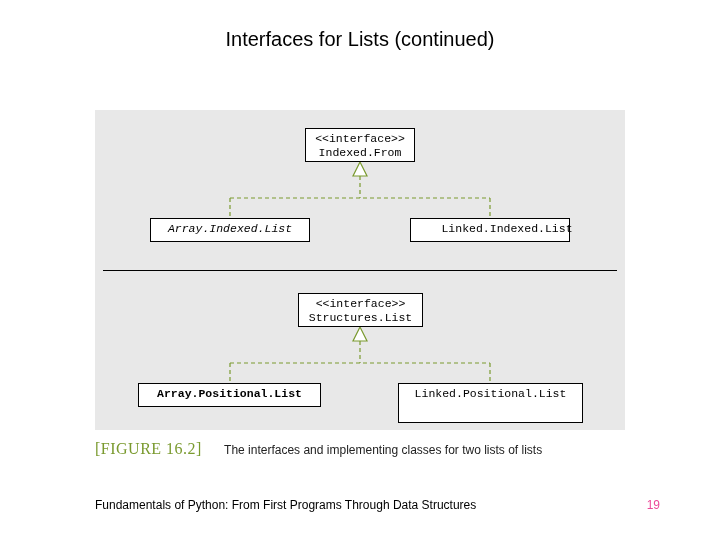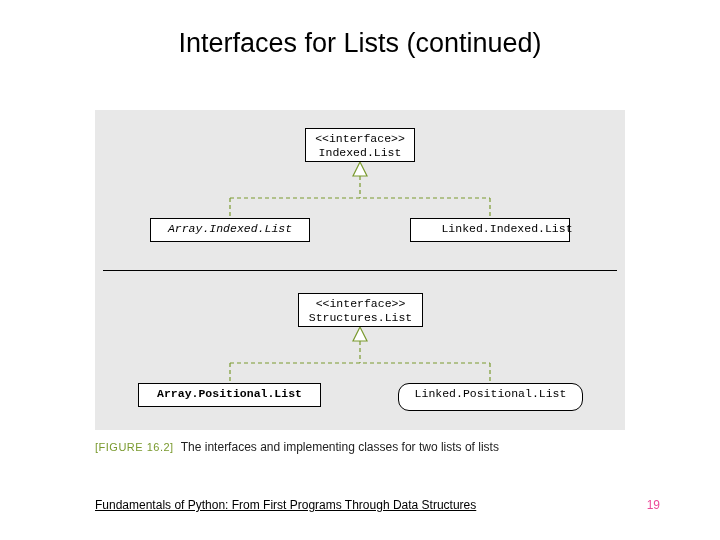--- a/index.html
+++ b/index.html
@@ -6,21 +6,21 @@
   body {
     margin: 0;
     width: 720px;
     height: 540px;
     background: #fff;
     font-family: Arial, Helvetica, sans-serif;
     position: relative;
   }
   .title {
     text-align: center;
-    font-size: 27px;
+    font-size: 20px;
     font-weight: 400;
     color: #000;
     padding-top: 28px;
   }
   .figure-area {
     position: absolute;
     left: 95px;
     top: 110px;
     width: 530px;
     height: 320px;
@@ -57,32 +57,31 @@
   }
   .caption {
     position: absolute;
     left: 95px;
     top: 440px;
     font-size: 12px;
     color: #222;
   }
   .caption .figlabel {
     color: #7a9a2f;
-    font-family: Liberation Sans, sans-serif;
+    font-family: Liberation Serif, serif;
     letter-spacing: 0.5px;
-    font-size: 11px;
-    margin-right: 4px;
+    font-size: 16px;
+    margin-right: 19px;
   }
   .footer {
     position: absolute;
     left: 95px;
     bottom: 28px;
     font-size: 12px;
     color: #000;
-    text-decoration: underline;
   }
   .pagenum {
     position: absolute;
     right: 60px;
     bottom: 28px;
     font-size: 12px;
     color: #ec4899;
   }
 </style>
 </head>
@@ -102,21 +101,21 @@
 
     <polygon points="265,217 258,231 272,231" fill="#fff" stroke="#7a9a2f" stroke-width="1.2"></polygon>
     <line x1="265" y1="231" x2="265" y2="253" stroke="#7a9a2f" stroke-width="1.2" stroke-dasharray="4 3"></line>
     <line x1="135" y1="253" x2="395" y2="253" stroke="#7a9a2f" stroke-width="1.2" stroke-dasharray="4 3"></line>
     <line x1="135" y1="253" x2="135" y2="273" stroke="#7a9a2f" stroke-width="1.2" stroke-dasharray="4 3"></line>
     <line x1="395" y1="253" x2="395" y2="273" stroke="#7a9a2f" stroke-width="1.2" stroke-dasharray="4 3"></line>
   </svg>
 
   <div class="box" style="left:210px; top:18px; width:110px; height:34px;">
     <span>&lt;&lt;interface&gt;&gt;</span>
-    <span>Indexed.List</span>
+    <span>Indexed.From</span>
   </div>
 
   <div class="box" style="left:55px; top:108px; width:160px; height:24px;font-style:italic;">
     <span>Array.Indexed.List</span>
   </div>
 
   <div class="box" style="left:315px; top:108px; width:160px; height:24px;padding-left:40px;">
     <span>Linked.Indexed.List</span>
   </div>
 
@@ -124,21 +123,21 @@
 
   <div class="box" style="left:203px; top:183px; width:125px; height:34px;">
     <span>&lt;&lt;interface&gt;&gt;</span>
     <span>Structures.List</span>
   </div>
 
   <div class="box" style="left:43px; top:273px; width:183px; height:24px;font-weight:bold;">
     <span>Array.Positional.List</span>
   </div>
 
-  <div class="box" style="left:303px; top:273px; width:185px; height:28px;border-radius:11px;">
+  <div class="box" style="left:303px; top:273px; width:185px; height:40px;">
     <span>Linked.Positional.List</span>
   </div>
 
 </div>
 
 <div class="caption">
   <span class="figlabel">[FIGURE 16.2]</span>
   <span>The interfaces and implementing classes for two lists of lists</span>
 </div>
 

